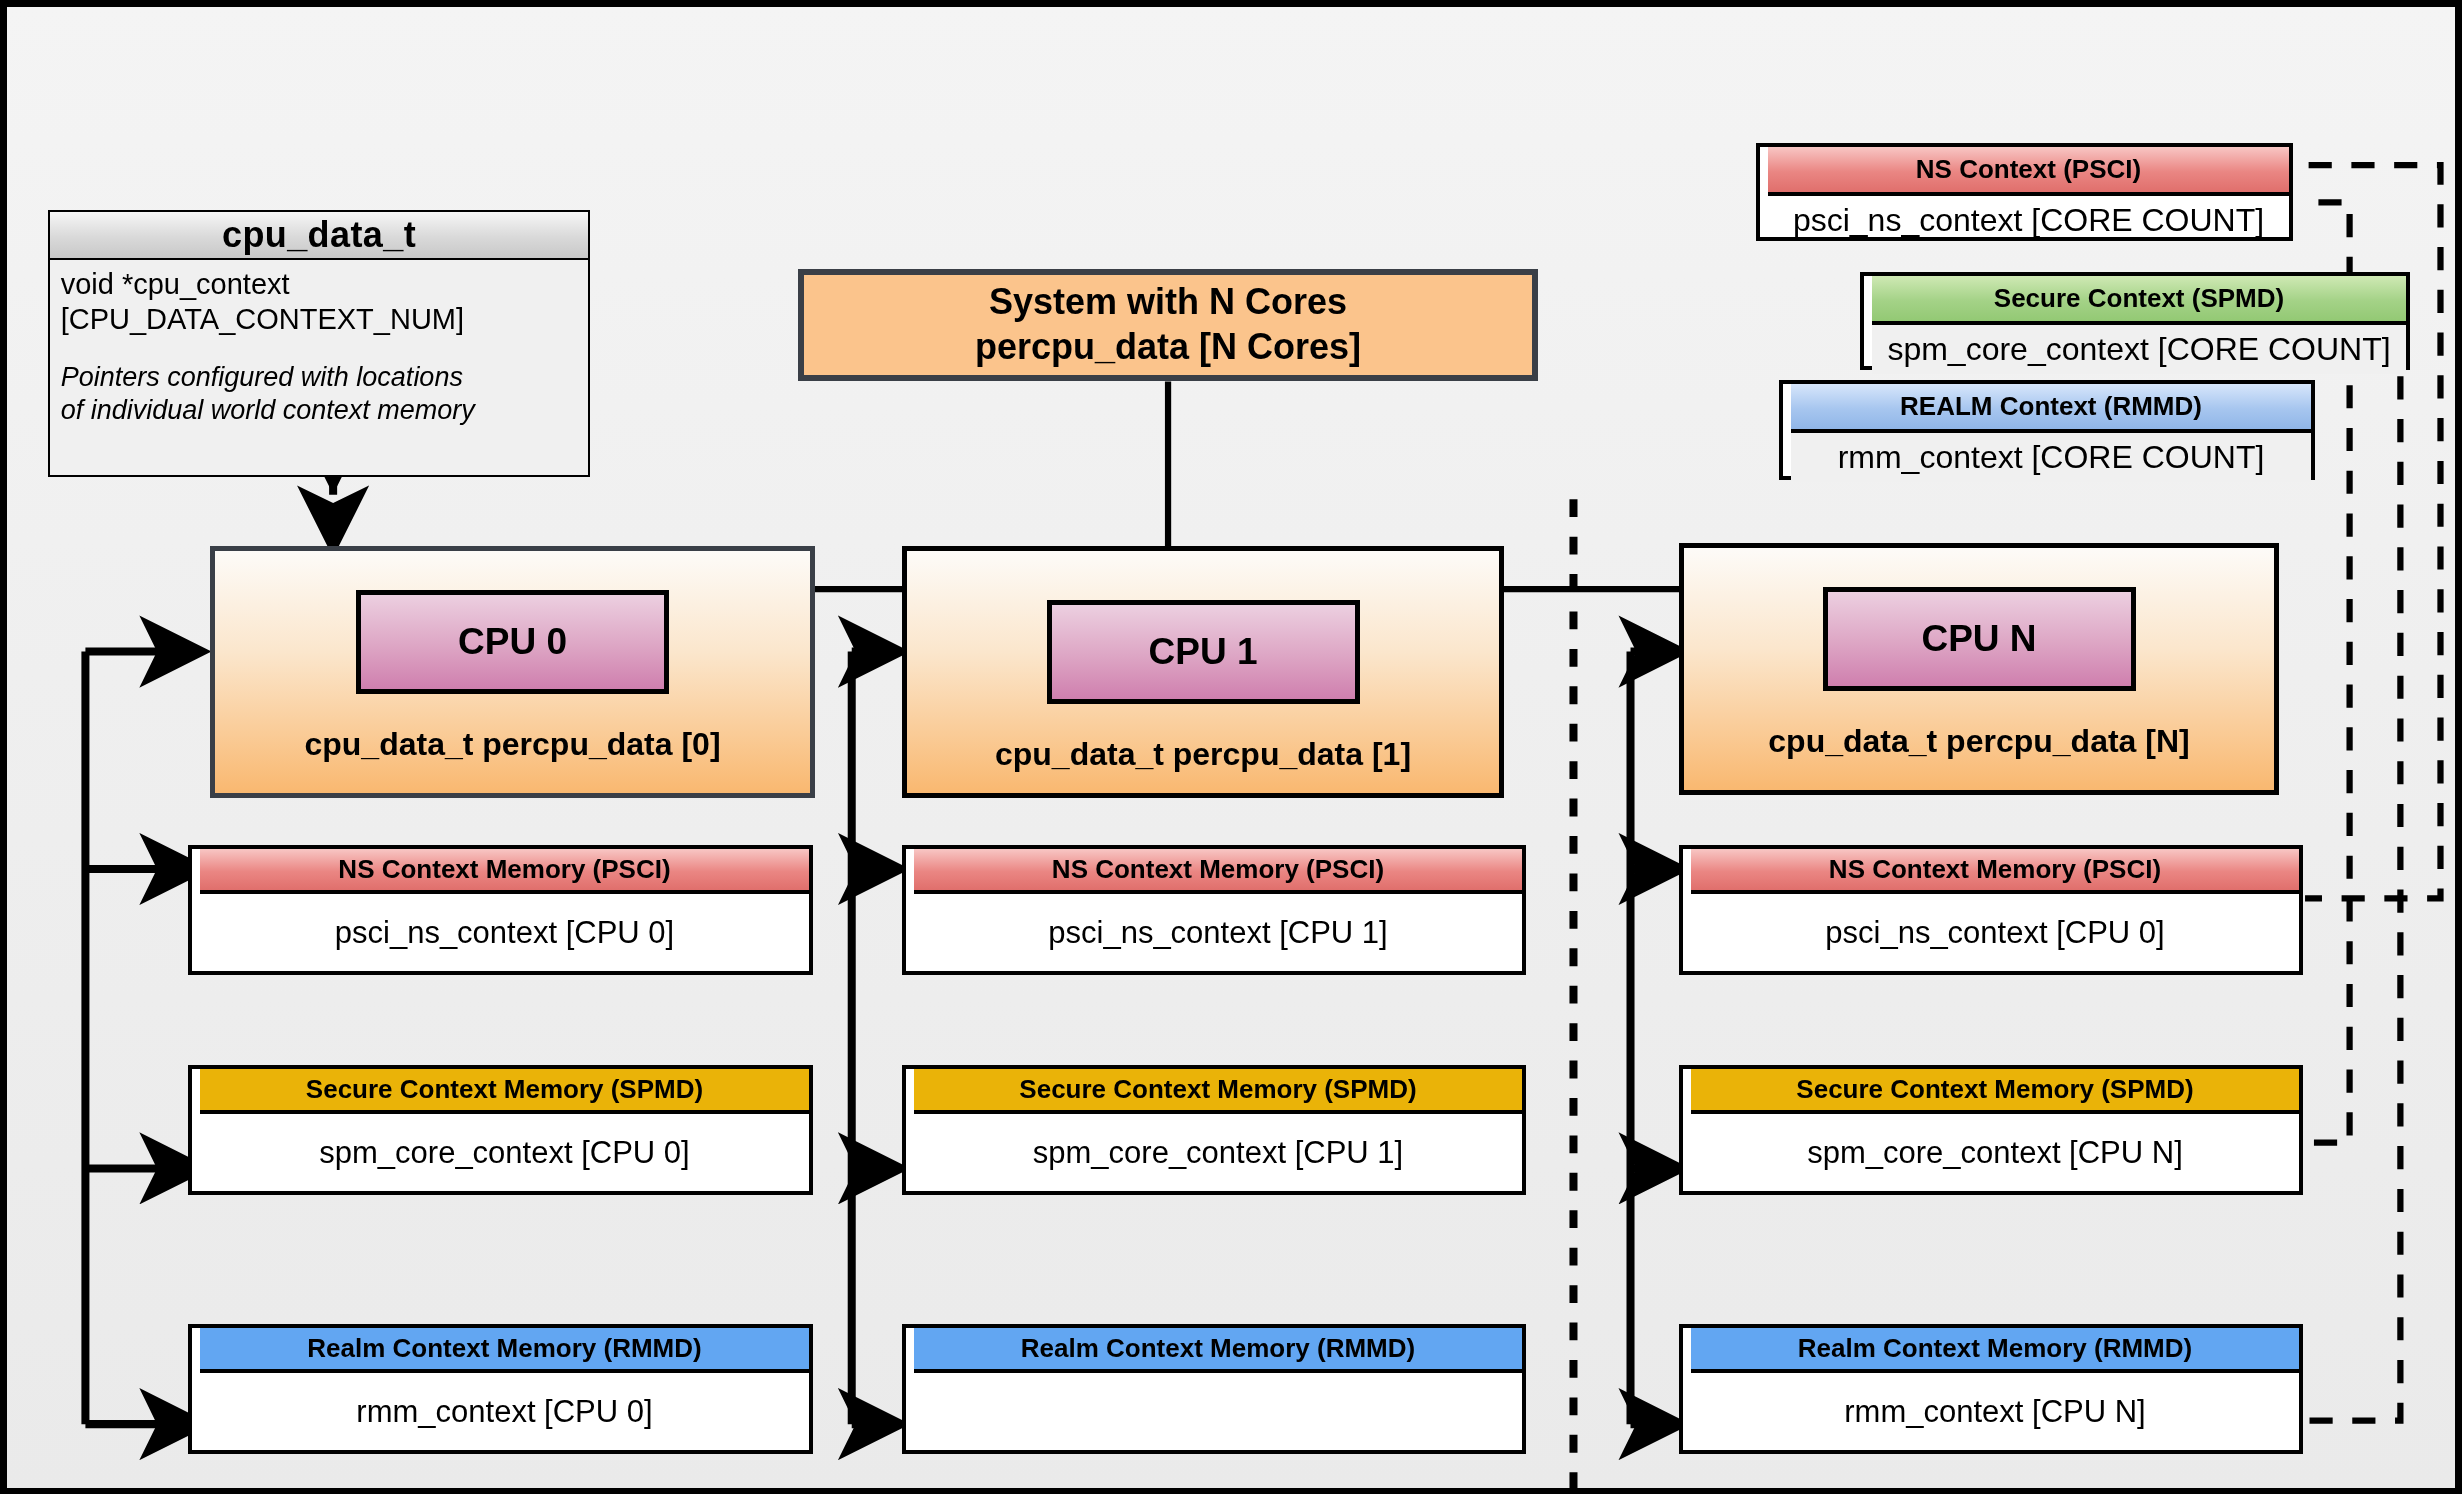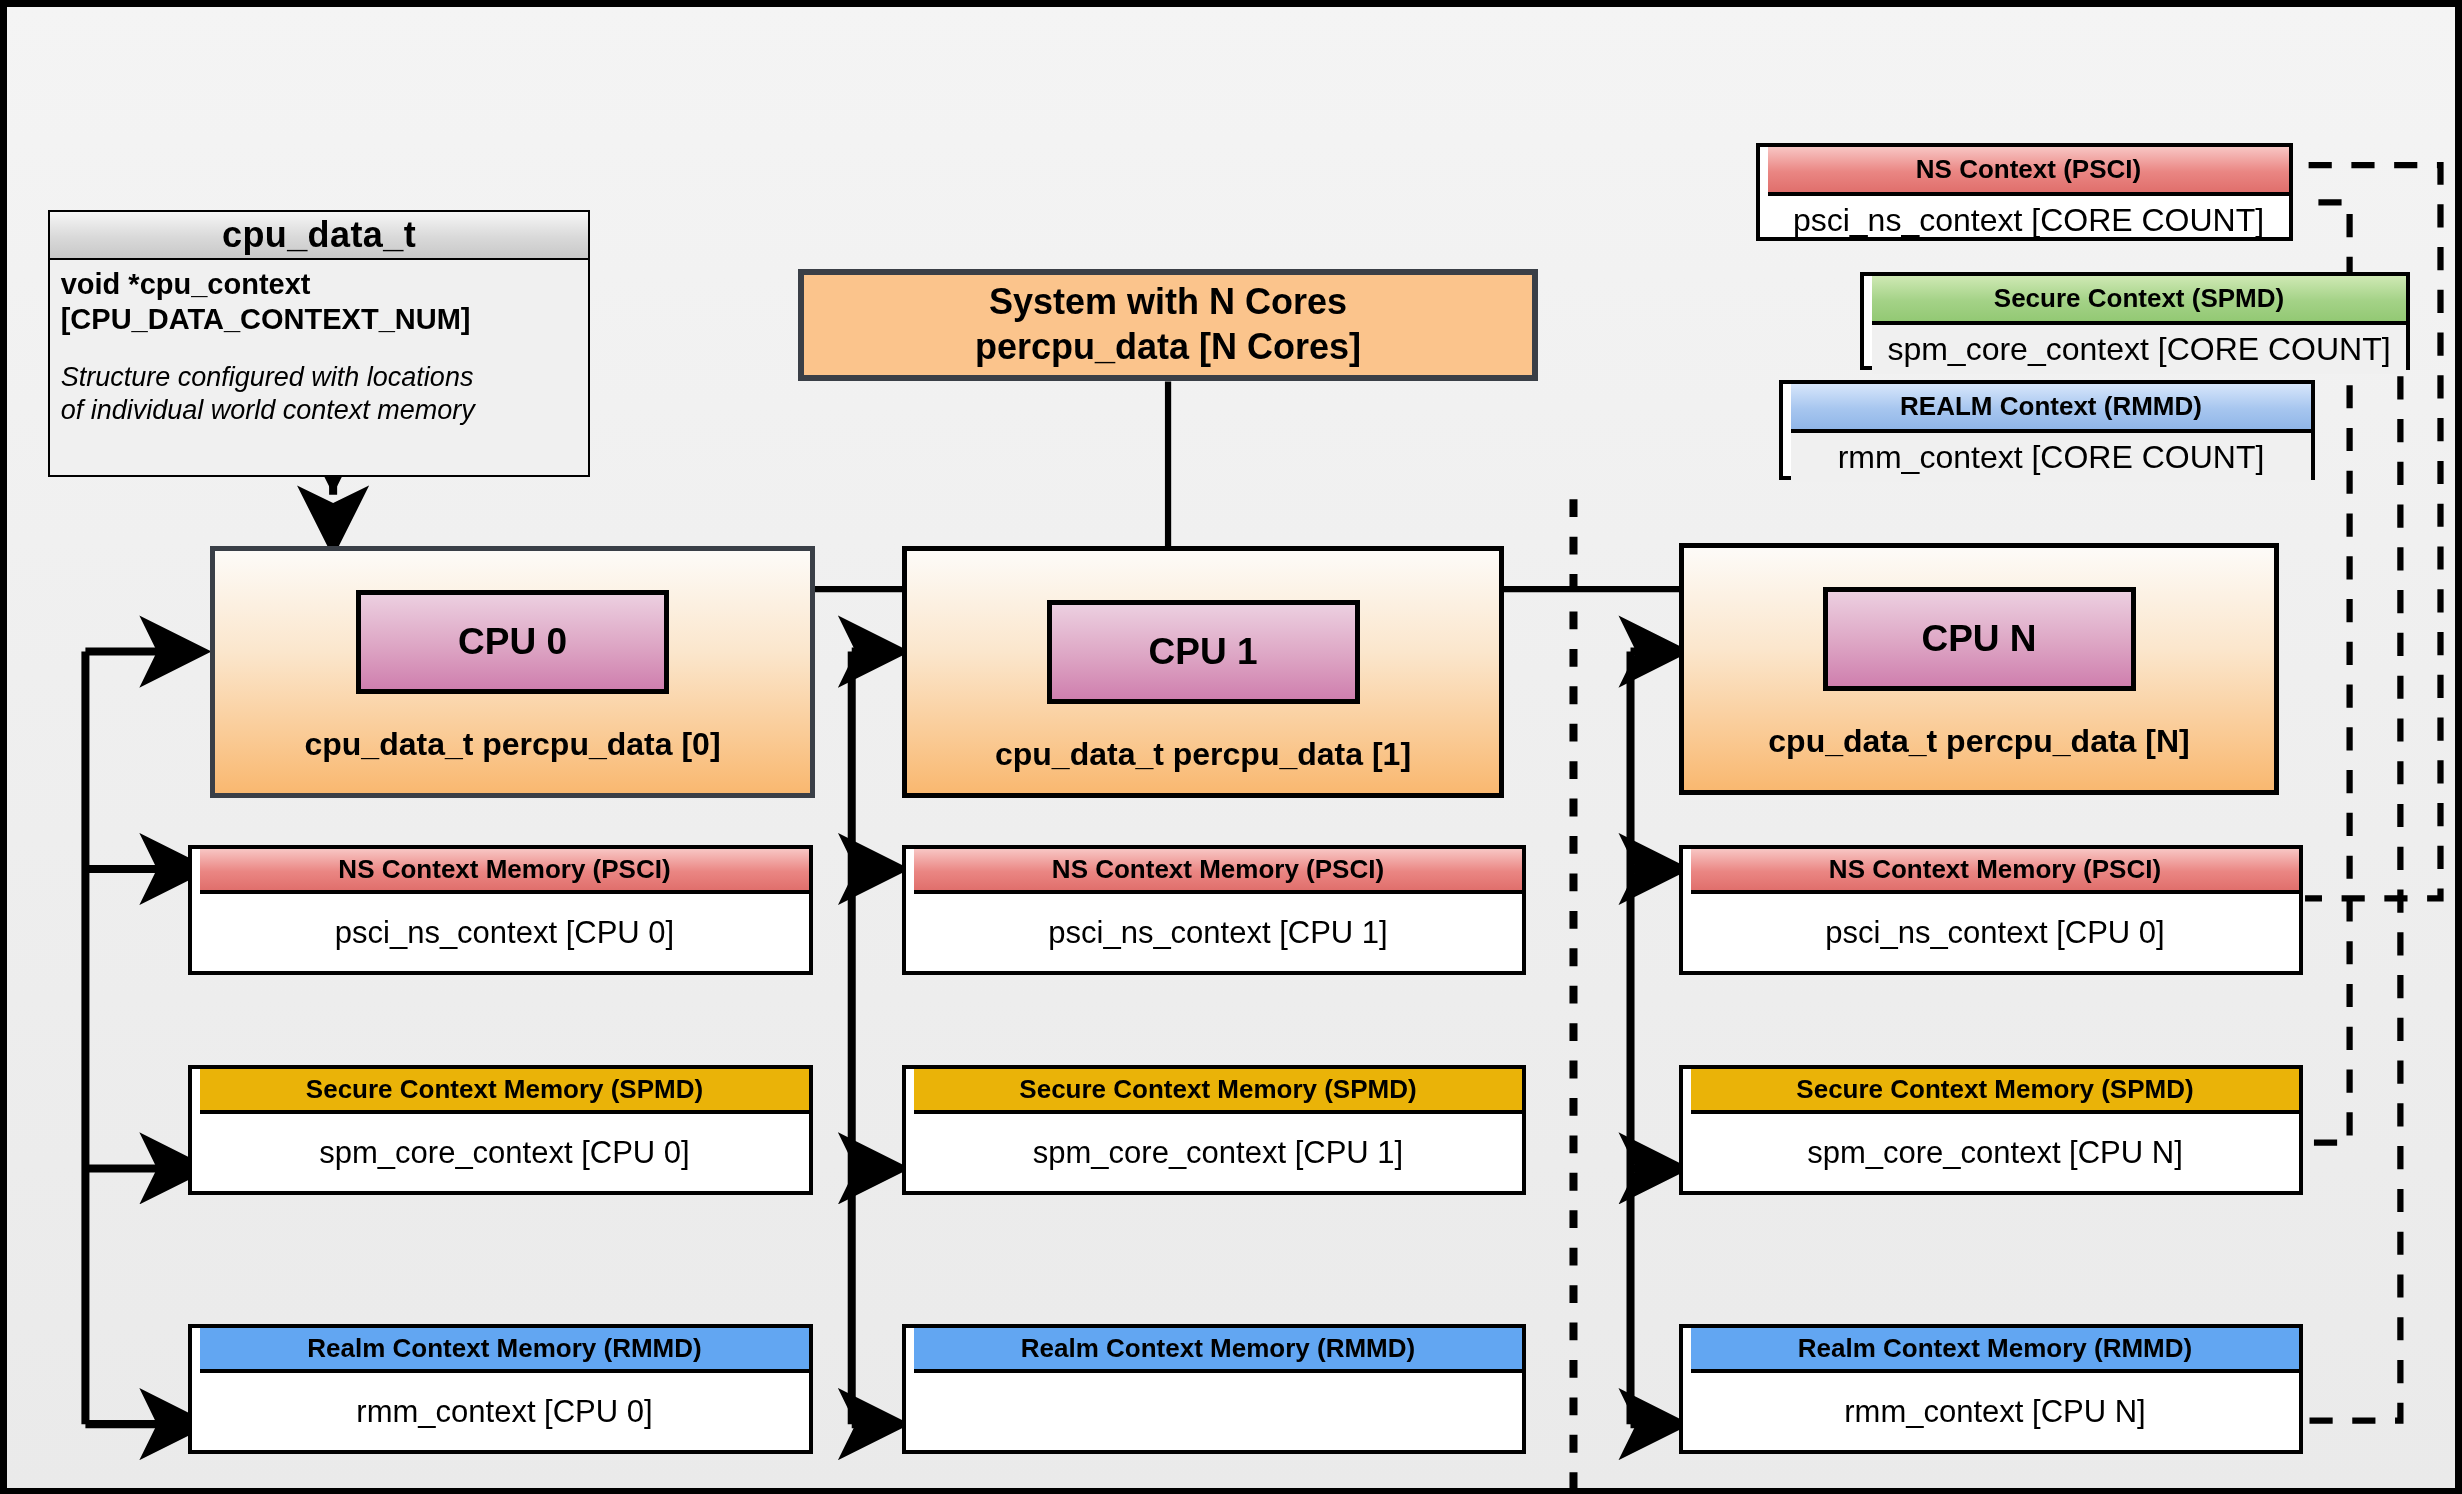--- a/index.html
+++ b/index.html
@@ -51,21 +51,21 @@
     left:41px;top:203px;width:542px;height:267px;
     border:2.7px solid #000;background:#f0f0f0;
   }
   #cpudatat .cdhead{
     height:46px;border-bottom:2.7px solid #000;
     background:linear-gradient(180deg,#f6f6f6 0%,#d9d9d9 55%,#c8c8c8 100%);
     display:flex;align-items:center;justify-content:center;
     font-weight:bold;font-size:36px;letter-spacing:0.4px;
   }
   #cpudatat .cdbody{padding:7.1px 10.7px 0 10.7px;}
-  #cpudatat .bold{font-weight:bold;font-size:29px;line-height:1.22;}
+  #cpudatat .bold{font-weight:normal;font-size:29px;line-height:1.22;}
   #cpudatat .ital{font-style:italic;font-size:27px;line-height:1.24;margin-top:23px;}
 
   
   #sysbox{
     left:791px;top:262px;width:740px;height:112px;
     border:6.2px solid #3a3f47;
     background:#fbc48c;
     display:flex;align-items:center;justify-content:center;
     text-align:center;font-weight:bold;font-size:36px;line-height:1.24;
   }
@@ -161,21 +161,21 @@
       <path d="M2590,366 L2686,366 L2686,1586 L2576,1586"></path>
     </g>
   </svg>
 
 
   <div class="abs" id="cpudatat">
     <div class="cdhead">cpu_data_t</div>
     <div class="cdbody">
       <div class="bold">void  *cpu_context</div>
       <div class="bold">[CPU_DATA_CONTEXT_NUM]</div>
-      <div class="ital">Structure configured with locations</div>
+      <div class="ital">Pointers configured with locations</div>
       <div class="ital" style="margin-top:0">of individual world context memory</div>
     </div>
   </div>
 
   <div class="abs" id="sysbox">
     <span>
       <span>System with N Cores</span><br>
       <span>percpu_data [N Cores]</span>
     </span>
   </div>

